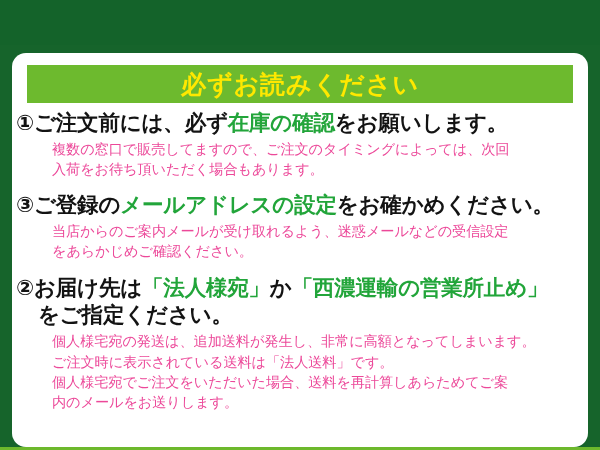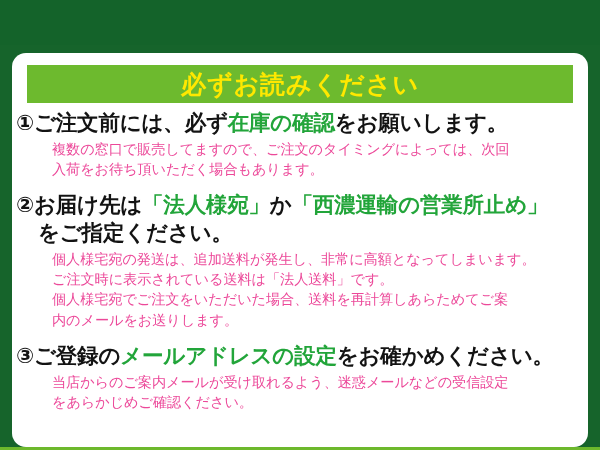--- a/index.html
+++ b/index.html
@@ -135,32 +135,32 @@
     </div>
 
     <div class="items">
 
       <div class="item" id="item-1">
         <div class="item-heading"><span>①</span><span>ご注文前には、必ず</span><span class="accent">在庫の確認</span><span>をお願いします。</span></div>
         <div class="item-body">複数の窓口で販売してますので、ご注文のタイミングによっては、次回
 入荷をお待ち頂いただく場合もあります。</div>
       </div>
 
+      <div class="item" id="item-3">
+        <div class="item-heading"><span>③</span><span>ご登録の</span><span class="accent">メールアドレスの設定</span><span>をお確かめください。</span></div>
+        <div class="item-body">当店からのご案内メールが受け取れるよう、迷惑メールなどの受信設定
+をあらかじめご確認ください。</div>
+      </div>
+
       <div class="item" id="item-2">
         <div class="item-heading wrapped"><span>②</span><span>お届け先は</span><span class="accent">「法人様宛」</span><span>か</span><span class="accent">「西濃運輸の営業所止め」</span><span class="heading-line-2">をご指定ください。</span></div>
         <div class="item-body">個人様宅宛の発送は、追加送料が発生し、非常に高額となってしまいます。
 ご注文時に表示されている送料は「法人送料」です。
 個人様宅宛でご注文をいただいた場合、送料を再計算しあらためてご案
 内のメールをお送りします。</div>
-      </div>
-
-      <div class="item" id="item-3">
-        <div class="item-heading"><span>③</span><span>ご登録の</span><span class="accent">メールアドレスの設定</span><span>をお確かめください。</span></div>
-        <div class="item-body">当店からのご案内メールが受け取れるよう、迷惑メールなどの受信設定
-をあらかじめご確認ください。</div>
       </div>
 
     </div>
   </div>
 
   <div class="footer">
     <div class="footer-logo">PARTSPARK</div>
   </div>
 
 </div>

